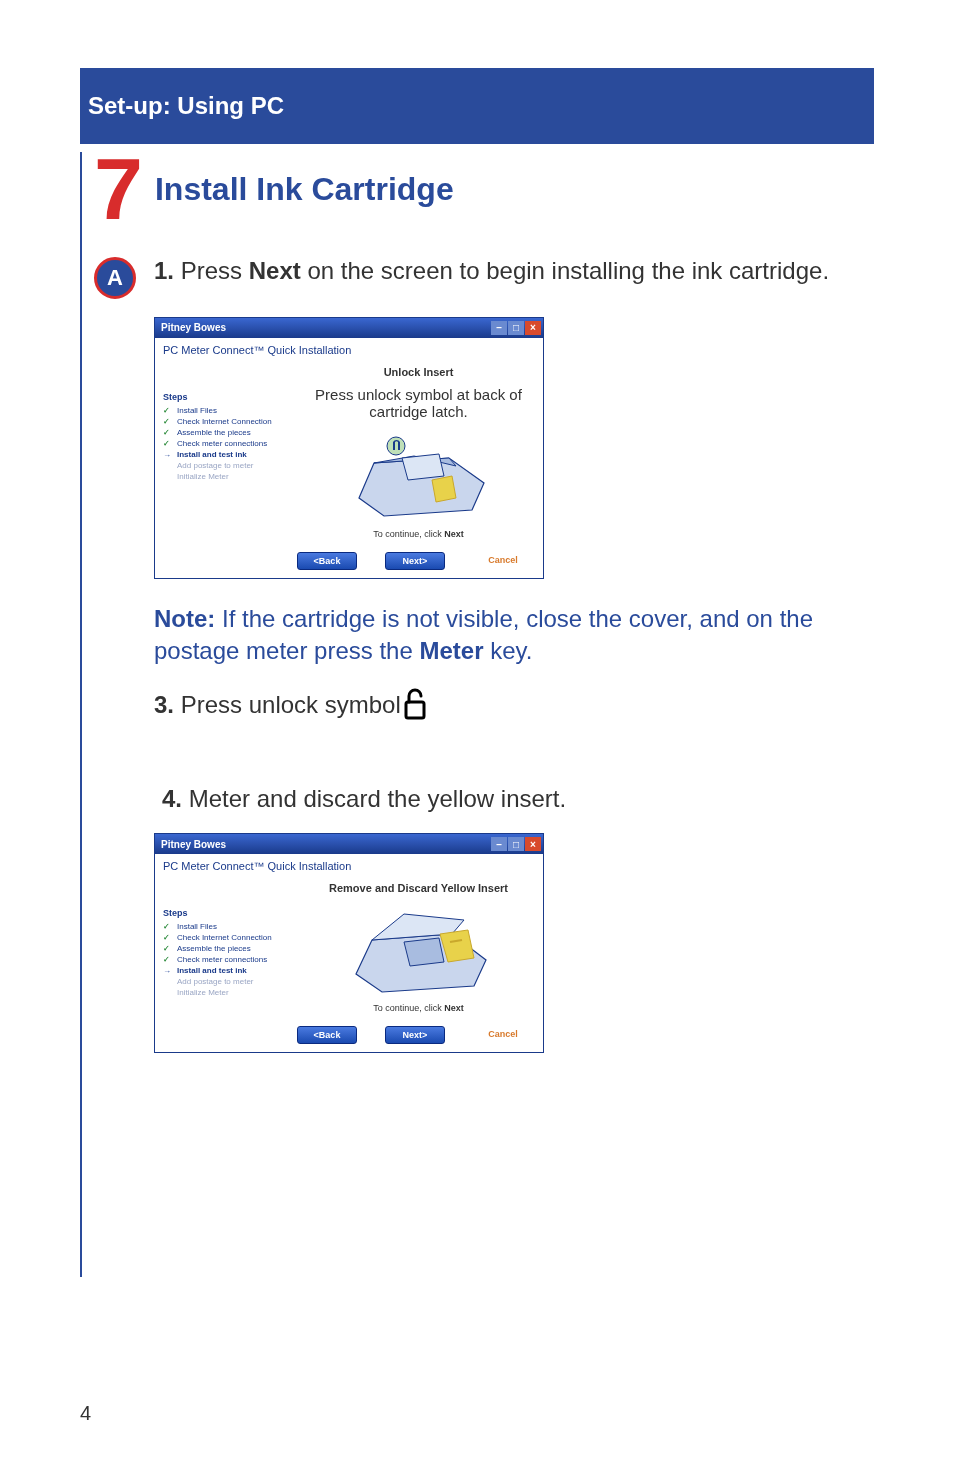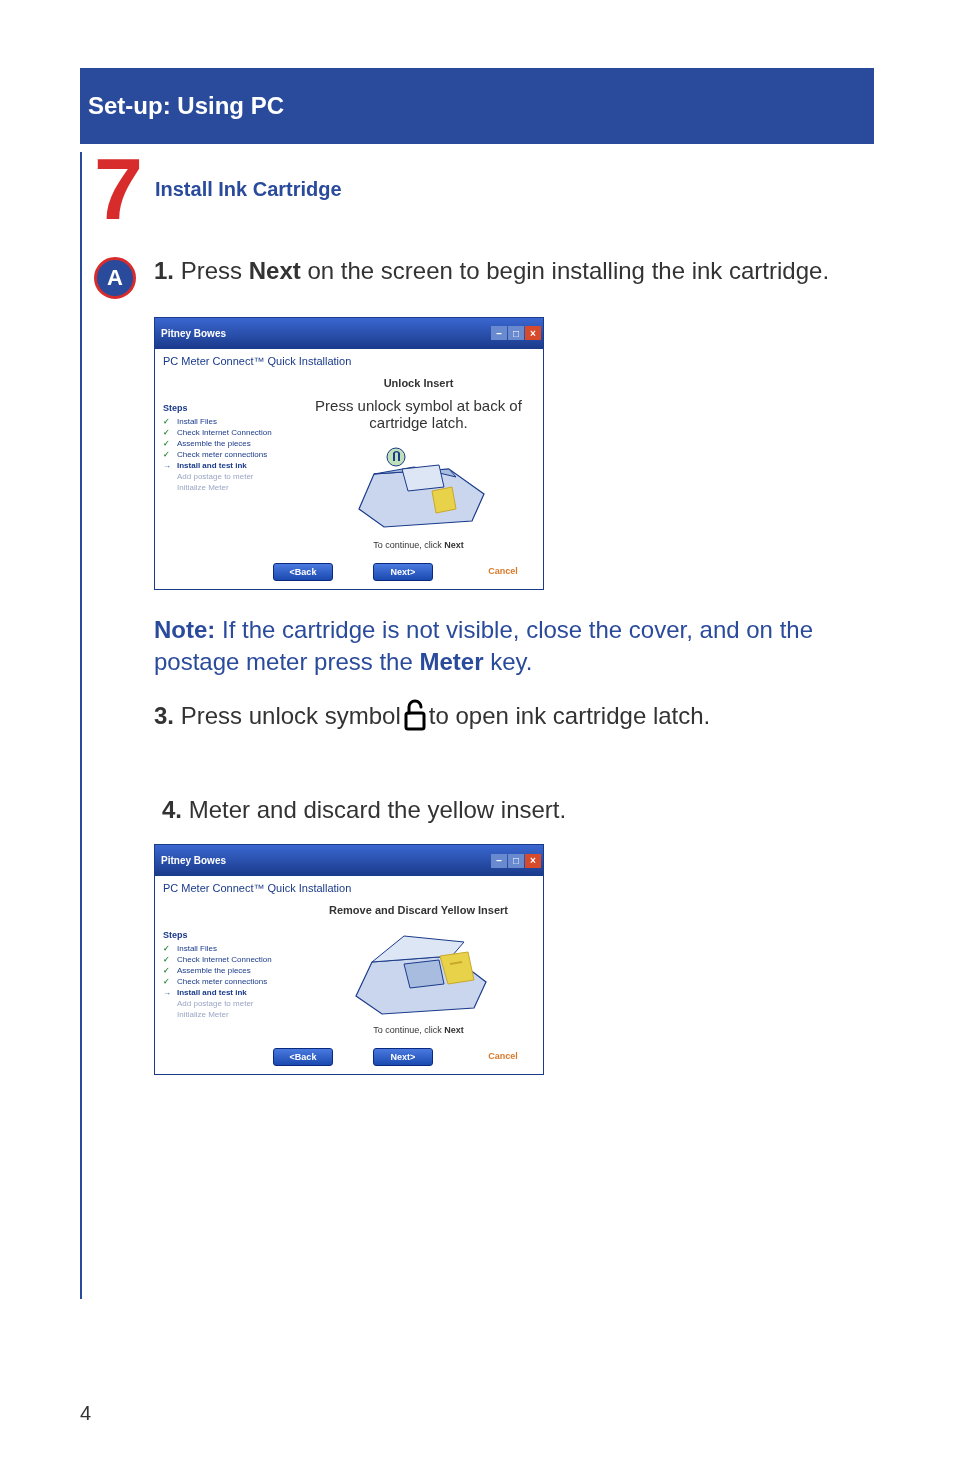--- a/index.html
+++ b/index.html
@@ -32,21 +32,21 @@
     gap: 12px;
     margin: 8px 0 28px 0;
   }
   .big-num {
     font-size: 88px;
     font-weight: bold;
     color: #d82c2c;
     line-height: 0.85;
   }
   .step-title {
-    font-size: 20px;
+    font-size: 32px;
     font-weight: bold;
     color: #2a4b9b;
   }
   .sub-row {
     display: flex;
     align-items: flex-start;
     gap: 18px;
     margin-bottom: 18px;
   }
   .circle-badge {
@@ -103,21 +103,21 @@
   .mock-window {
     width: 390px;
     border: 1px solid #1a3a8a;
     margin-left: 60px;
     margin-bottom: 24px;
     margin-top: 18px;
     font-size: 10px;
     background: #fff;
   }
   .mw-titlebar {
-    height: 31px;
+    height: 20px;
     background: linear-gradient(#3a67d0, #1a3a8a);
     display: flex;
     align-items: center;
     justify-content: space-between;
     padding: 0 2px 0 6px;
     color: #fff;
     font-weight: bold;
   }
   .mw-winbtns { display: flex; gap: 1px; }
   .mw-btn {
@@ -182,21 +182,21 @@
     justify-content: center;
   }
   .mw-continue {
     font-size: 9px;
     margin-top: 6px;
   }
   .mw-continue strong { font-weight: bold; }
   .mw-footer {
     display: flex;
     justify-content: flex-end;
-    gap: 40px;
+    gap: 28px;
     padding: 5px 10px 8px 10px;
   }
   .mw-navbtn {
     min-width: 60px;
     text-align: center;
     background: linear-gradient(#4a7ae0, #1a4ab0);
     color: #fff;
     font-weight: bold;
     font-size: 9px;
     padding: 3px 10px;
@@ -311,21 +311,20 @@
   </div>
 
   <div class="inline-line">
     <span><strong>3.</strong><span> Press unlock symbol </span></span>
     <span class="lock-icon">
       <svg width="24" height="34" viewBox="0 0 24 34">
         <path d="M6 14 V8 a6 6 0 0 1 12 0" fill="none" stroke="#000" stroke-width="3" stroke-linecap="round"></path>
         <rect x="3" y="14" width="18" height="16" rx="2" fill="none" stroke="#000" stroke-width="3"></rect>
       </svg>
     </span>
-    <span> to open ink cartridge latch.</span>
   </div>
 
   <div class="indent-text" style="margin-left:68px;">
     <strong>4.</strong><span> Meter and discard the yellow insert.</span>
   </div>
 
   <div class="mock-window">
     <div class="mw-titlebar">
       <span>Pitney Bowes</span>
       <div class="mw-winbtns">

